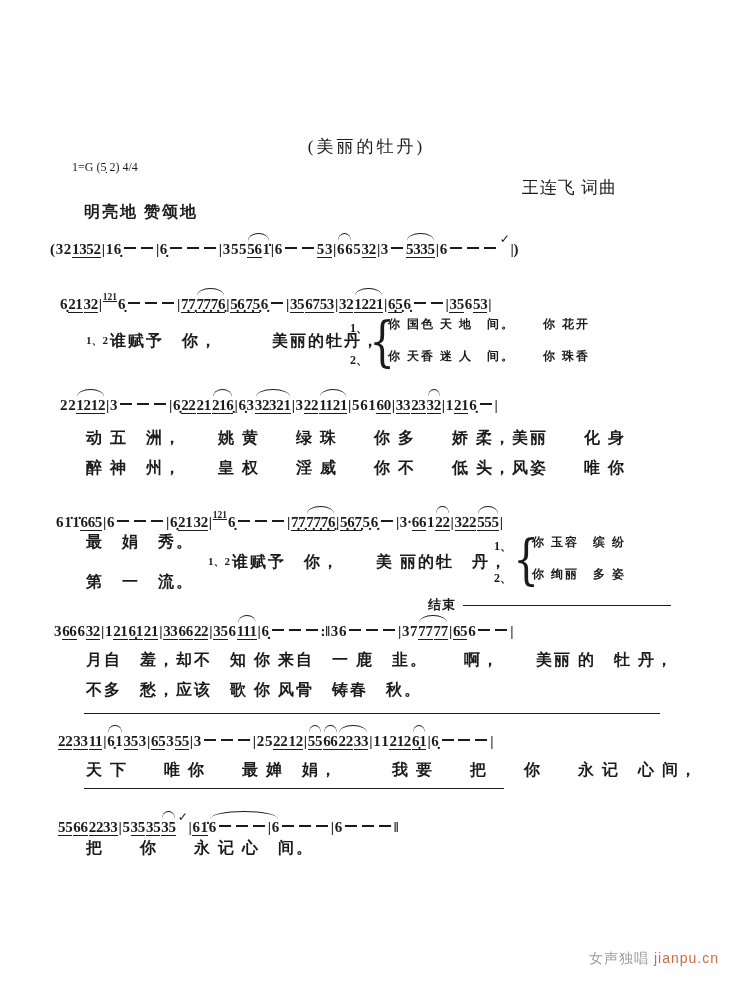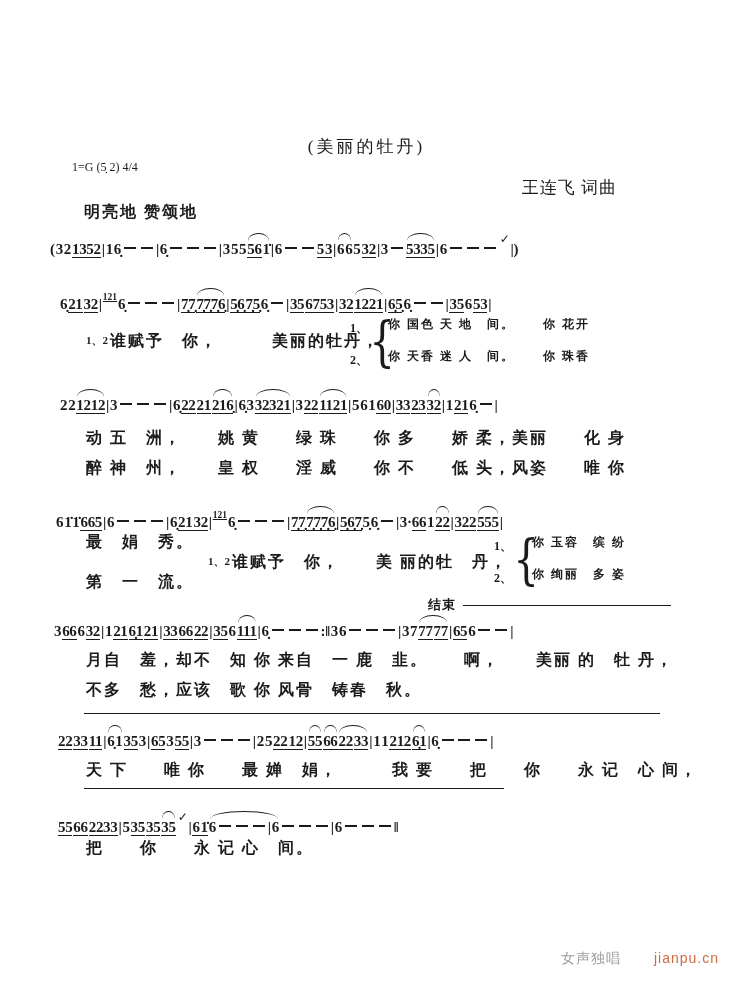--- a/index.html
+++ b/index.html
@@ -67,21 +67,21 @@
   .endline{position:absolute;left:463px;top:605px;width:208px;border-top:1.5px solid #1b1b1b;}
   .longline{position:absolute;border-top:1.5px solid #1b1b1b;}
   .longline.l6{left:84px;top:713px;width:576px;}
   .longline.l7{left:84px;top:788px;width:420px;}
   
   .footer{
     position:absolute;right:14px;top:950px;
     font-family:"Liberation Sans",sans-serif;font-size:14px;letter-spacing:1px;
   }
   .footer .site{color:var(--site-color,#9b9b9b);}
-  .footer .url{color:var(--url-color,#cf6a45);text-decoration:none;margin-left:28px;}
+  .footer .url{color:var(--url-color,#cf6a45);text-decoration:none;}
 </style>
 </head>
 <body>
 
 <div class="page">
 
   <div class="subtitle">(美丽的牡丹)</div>
   <div class="keysig">1=G  (5̣ 2)  4/4</div>
   <div class="credit">王连飞  词曲</div>
   <div class="tempo">明亮地  赞颂地</div>

